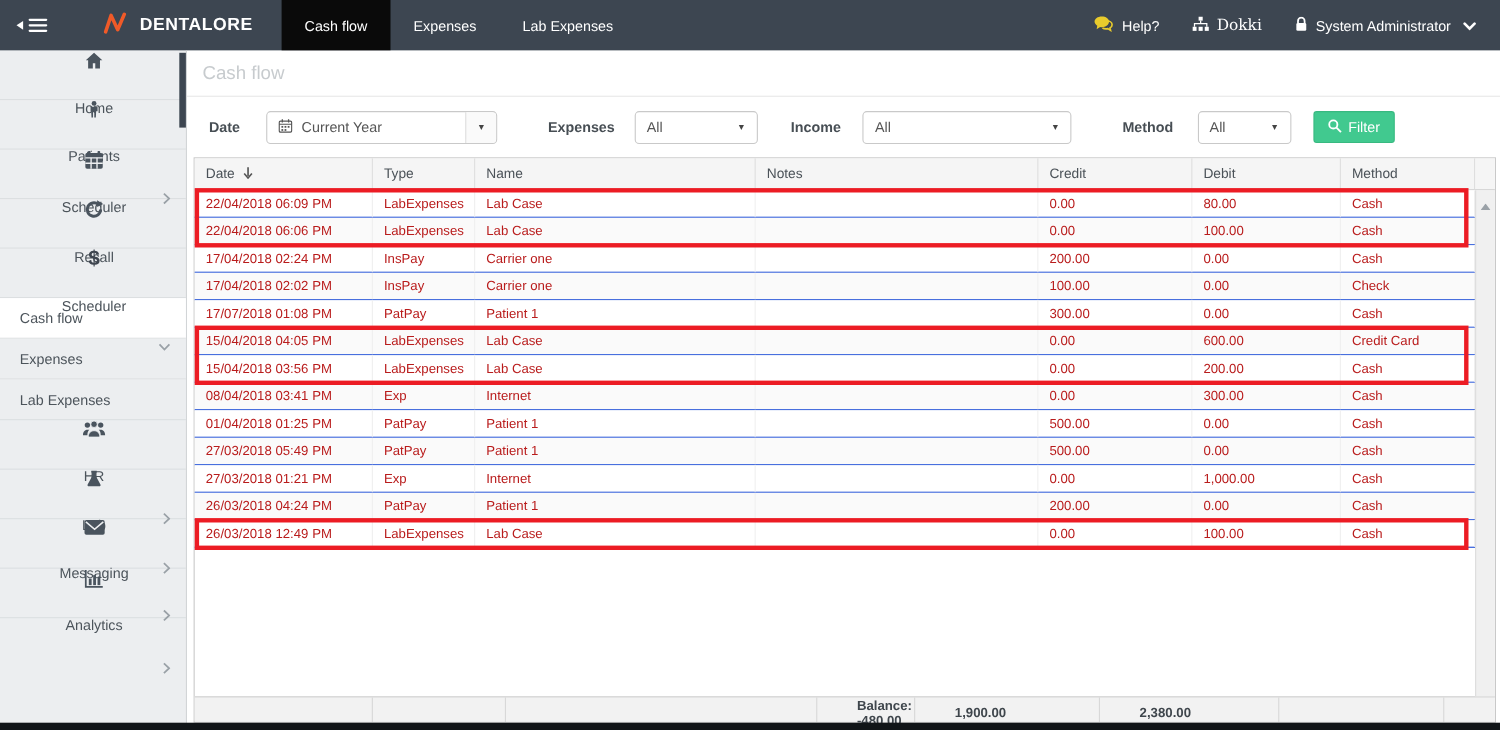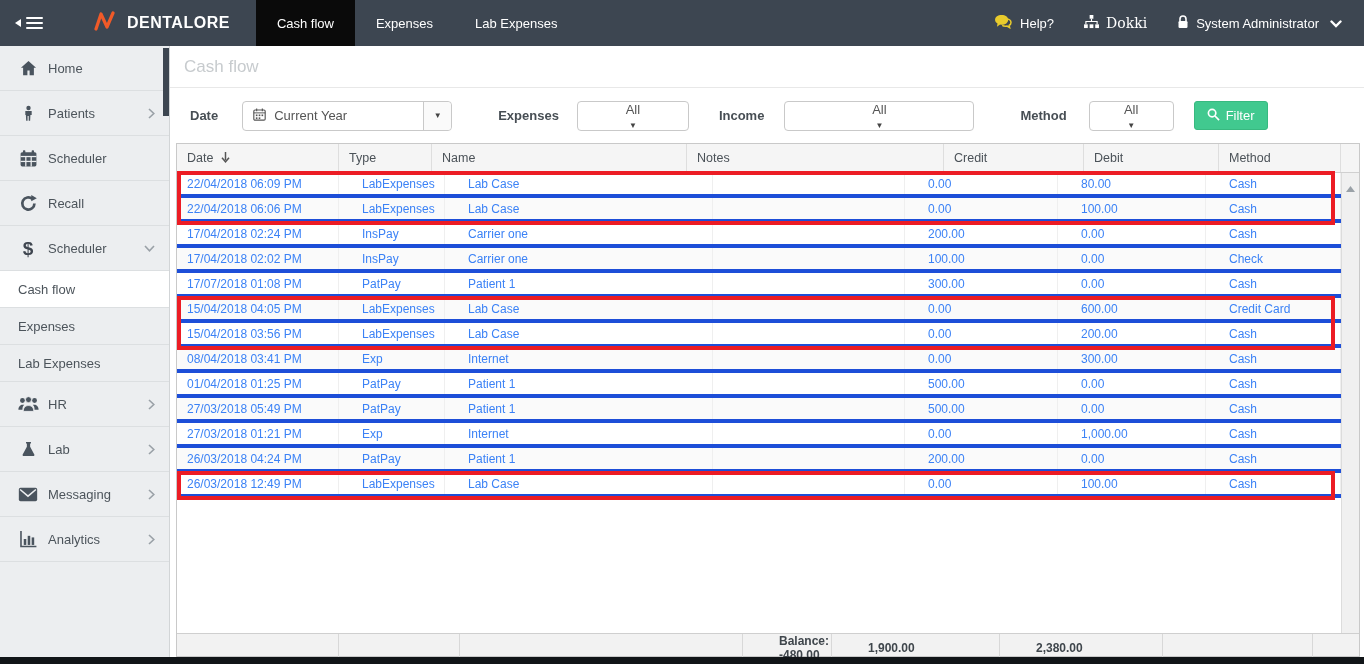--- a/index.html
+++ b/index.html
@@ -17,64 +17,64 @@
   .nav-tabs { display:flex; align-items:stretch; margin-left: 10px; }
   .nav-tab { display:flex; align-items:center; padding: 0 21px; font-size: 13px; cursor:pointer; }
   .nav-tab.active { background: #0a0a0a; }
   .nav-right { margin-left:auto; display:flex; align-items:center; gap: 30px; padding-right: 22px; font-size: 13px; }
   .nav-item { display:flex; align-items:center; gap: 7px; cursor:pointer; }
   .dokki { font-family: "DejaVu Serif", serif; font-size: 14px; }
 
   
   .layout { display:flex; height: 618px; }
   .sidebar { width: 170px; flex-shrink:0; background:#eceef0; border-right: 1px solid #d2d5d7; position:relative; }
-  .side-item { height: 45px; display:flex; align-items:center; gap: 8px; padding: 0 14px 0 16px;
-               border-bottom: 1px solid #dcdfe1; color:#4c545b; font-size: 13px; cursor:pointer; }
+  .side-item { height: 45px; display:flex; align-items:center; gap: 26px; padding: 0 14px 0 16px;
+               border-bottom: 1px solid #dcdfe1; color:#4c545b; font-size: 13px; cursor:pointer;flex-direction:column; }
   .s-icon { width: 24px; display:flex; justify-content:center; align-items:center; }
   .s-chev { margin-left:auto; display:flex; align-items:center; }
   .side-sub { height: 37px; display:flex; align-items:center; padding-left: 18px;
               border-bottom: 1px solid #dcdfe1; color:#4c545b; font-size: 13px; cursor:pointer; background:#eceef0; }
   .side-sub.active { background:#fff; }
   .side-thumb { position:absolute; top: 2px; right: 0; width: 6px; height: 68px; background:#3d4651; }
 
   .content { flex:1; min-width:0; display:flex; flex-direction:column; background:#fff; }
   .page-title { height: 42px; display:flex; align-items:center; padding-left: 14px;
                 color:#c7cbce; font-size: 17px; border-bottom: 1px solid #e8e8e8; }
 
   
   .filter-bar { height: 55px; display:flex; align-items:center; padding-left: 20px; font-size: 13px; color:#474e54; }
   .flabel { font-weight: 600; }
   .combo { height: 30px; border: 1px solid #c9c9c9; border-radius: 4px; background:#fff;
            display:flex; align-items:center; color:#555; cursor:pointer; font-size: 13px; }
   .date-combo { width: 210px; margin-left: 24px; }
   .date-main { flex:1; display:flex; align-items:center; gap: 8px; padding: 0 10px; }
   .combo-arrow-btn { width: 28px; align-self:stretch; border-left: 1px solid #c9c9c9; background:#fafafa;
                      display:flex; align-items:center; justify-content:center; border-radius: 0 4px 4px 0; }
-  .select { padding: 0 10px; justify-content:space-between;flex-direction:column; }
+  .select { padding: 0 10px; justify-content:space-between; }
   .arrow { font-size: 8px; color:#444; }
   .sel-exp { width: 112px; margin-left: 18px; }
   .sel-inc { width: 190px; margin-left: 20px; }
   .sel-met { width: 85px;  margin-left: 22px; }
   .ml30 { margin-left: 30px; } .ml46 { margin-left: 46px; }
   .filter-btn { height: 29px; margin-left: 20px; background:#41c98f; border:1px solid #38b980; border-radius:3px;
                 color:#fff; display:flex; align-items:center; gap:6px; padding: 0 12px; font-size: 13px; cursor:pointer;
                 font-family: Liberation Sans, sans-serif; }
 
   
   .table-wrap { flex:1; min-height:0; margin: 0 4px 7px 6px; border: 1px solid #c9c9c9;
                 display:flex; flex-direction:column; position:relative; }
   .gcols  { display:grid; grid-template-columns: 162px 93px 255px 1fr 140px 135px 122px 18px; }
   .grid-head { height: 29px; background:#f5f5f5; border-bottom: 1px solid #d0d0d0;
                font-size: 12.5px; color:#4b5258; }
   .gh-cell { display:flex; align-items:center; gap:8px; padding-left: 10px; border-right: 1px solid #dedede; cursor:pointer; }
   .gh-stub { border-right:none; }
   .grid-body { flex:1; position:relative; overflow:visible; }
   .g-row { display:grid; grid-template-columns: 162px 93px 255px 1fr 140px 135px 122px;
-           width: calc(100% - 18px); height: 25px; border-bottom: 4px solid #1d4ed8;
-           font-size: 12px; color:#3b82f6; background:#fff; cursor:default;gap:13px; }
+           width: calc(100% - 18px); height: 25px; border-bottom: 1px solid #1d4ed8;
+           font-size: 12px; color:#b91c1c; background:#fff; cursor:default; }
   .g-row.alt { background:#fafafa; }
   .g-cell { display:flex; align-items:center; padding-left: 10px; border-right: 1px solid #efefef;
             overflow:hidden; white-space:nowrap; }
   .v-scroll { position:absolute; top:0; right:0; bottom:0; width: 18px; background:#f0f0f0;
               border-left: 1px solid #dcdcdc; display:flex; justify-content:center; padding-top:5px; cursor:pointer; }
   .hl-layer { position:absolute; inset:0; pointer-events:none; }
   .hl-box { position:absolute; left:0; width: calc(100% - 24px); border: 4px solid #ec1c24; }
   .grid-foot { height: 23px; background:#f2f2f2; border-top: 1px solid #cfcfcf; font-size: 12px; color:#3f464c;gap:28px; }
   .gf-cell { display:flex; align-items:center; padding-left: 8px; border-right: 1px solid #d8d8d8; font-weight:bold; }
   .gf-stub { border-right:none; }

